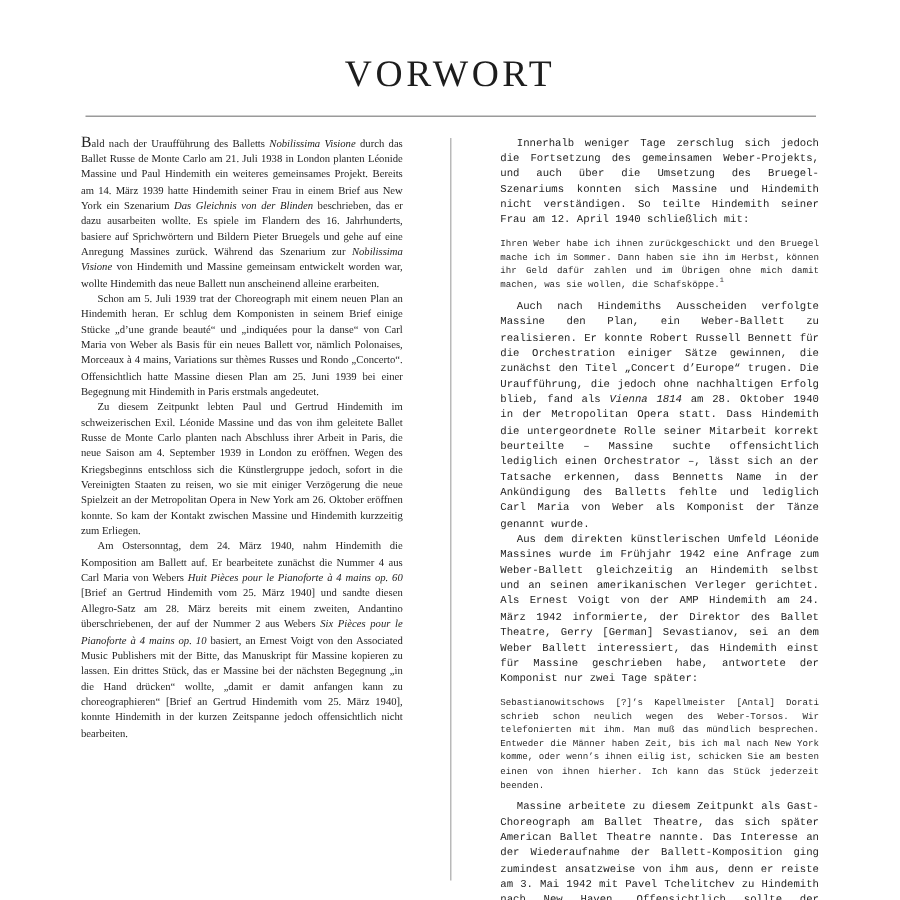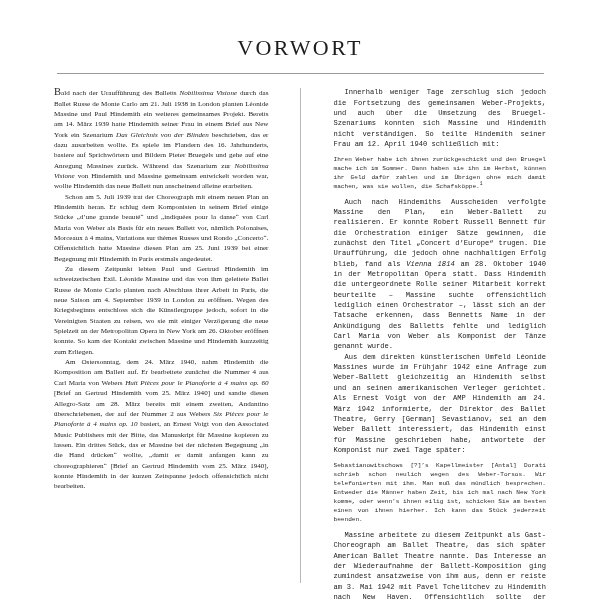--- a/index.html
+++ b/index.html
@@ -21,21 +21,21 @@
     box-sizing: border-box;
     padding: 0;
     background: #ffffff;
   }
   .title-block {
     padding-top: 36px;
     text-align: center;
   }
   .page-title {
     font-family: "Liberation Serif", "DejaVu Serif", serif;
-    font-size: 22px;
+    font-size: 25px;
     letter-spacing: 2.4px;
     font-weight: normal;
     color: #1d1d1d;
     margin: 0;
     line-height: 1.1;
   }
   .title-rule {
     margin: 13px auto 0 auto;
     width: 487px;
     height: 1px;

